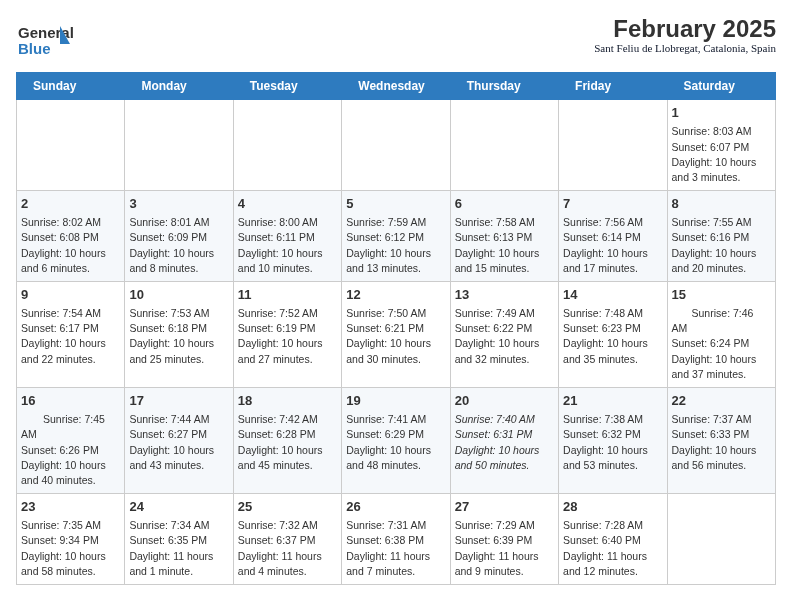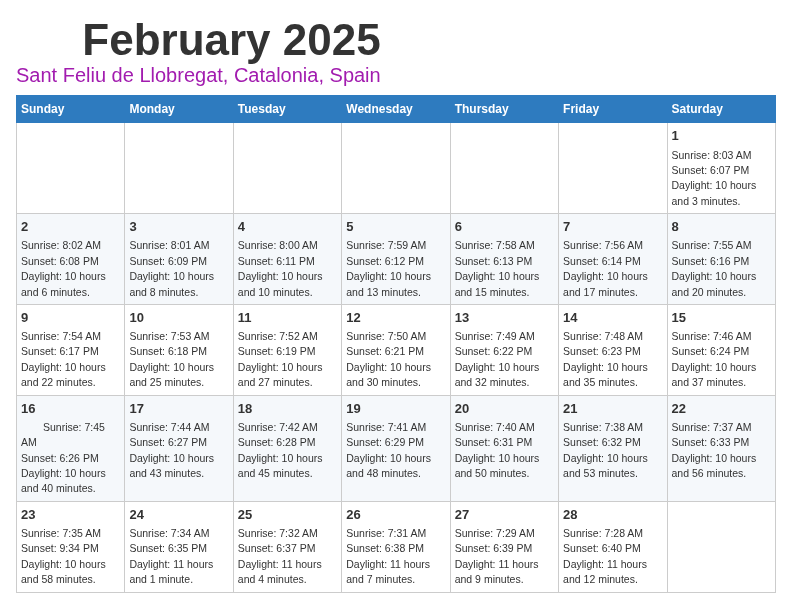--- a/index.html
+++ b/index.html
@@ -17,39 +17,40 @@
       margin-bottom: 8px;
     }
     .logo-wrapper {
       display: flex;
       align-items: center;
     }
     .title-block {
       text-align: right;
     }
     .month-title {
-      font-size: 44px;
+      font-size: 24px;
       font-weight: bold;
       color: #333;
       line-height: 1.1;
     }
     .subtitle {
-      font-size: 20px;
-      color: #a21caf;
+      font-size: 11px;
+      color: #0f172a;
+      font-family: Liberation Serif, serif;
     }
     table {
       width: 100%;
       border-collapse: collapse;
       font-size: 11px;
     }
     thead tr th {
       background-color: #2e7bbf;
       color: #fff;
       font-weight: bold;
-      padding: 6px 4px;
+      padding: 6px 16px;
       text-align: left;
       border: 1px solid #2e7bbf;
       font-size: 12px;
     }
     tbody tr td {
       border: 1px solid #ccc;
       vertical-align: top;
       padding: 4px;
       width: 108px;
       height: 90px;
@@ -71,20 +72,27 @@
     }
     tbody tr:nth-child(odd) td {
       background-color: #fff;
     }
     .empty { background-color: #fff !important; }
   </style>
 </head>
 <body>
 
 <div class="header">
+  <div class="logo-wrapper">
+    <svg width="58" height="48" viewBox="0 0 58 48">
+      <text x="2" y="22" font-family="Arial" font-size="15" font-weight="bold" fill="#333">General</text>
+      <text x="2" y="38" font-family="Arial" font-size="15" font-weight="bold" fill="#2e7bbf">Blue</text>
+      <polygon points="44,10 54,28 44,28" fill="#2e7bbf"></polygon>
+    </svg>
+  </div>
   <div class="title-block">
     <div class="month-title">February 2025</div>
     <div class="subtitle">Sant Feliu de Llobregat, Catalonia, Spain</div>
   </div>
 </div>
 
 <table>
   <thead>
     <tr>
     <th>Sunday</th>
@@ -143,38 +151,38 @@
 Daylight: 10 hours and 27 minutes.</span></td>
         <td><span class="day-num">12</span><span class="day-info" style="white-space: pre-line;">Sunrise: 7:50 AM
 Sunset: 6:21 PM
 Daylight: 10 hours and 30 minutes.</span></td>
         <td><span class="day-num">13</span><span class="day-info" style="white-space: pre-line;">Sunrise: 7:49 AM
 Sunset: 6:22 PM
 Daylight: 10 hours and 32 minutes.</span></td>
         <td><span class="day-num">14</span><span class="day-info" style="white-space: pre-line;">Sunrise: 7:48 AM
 Sunset: 6:23 PM
 Daylight: 10 hours and 35 minutes.</span></td>
-        <td><span class="day-num">15</span><span class="day-info" style="white-space: pre-line;">Sunrise: 7:46 AM
+        <td><span class="day-num">15</span><span class="day-info" style="white-space: pre-line; margin-left: 20px;">Sunrise: 7:46 AM
 Sunset: 6:24 PM
 Daylight: 10 hours and 37 minutes.</span></td>
       </tr>
       <tr>
         <td><span class="day-num">16</span><span class="day-info" style="white-space: pre-line; margin-left: 22px;">Sunrise: 7:45 AM
 Sunset: 6:26 PM
 Daylight: 10 hours and 40 minutes.</span></td>
         <td><span class="day-num">17</span><span class="day-info" style="white-space: pre-line;">Sunrise: 7:44 AM
 Sunset: 6:27 PM
 Daylight: 10 hours and 43 minutes.</span></td>
         <td><span class="day-num">18</span><span class="day-info" style="white-space: pre-line;">Sunrise: 7:42 AM
 Sunset: 6:28 PM
 Daylight: 10 hours and 45 minutes.</span></td>
         <td><span class="day-num">19</span><span class="day-info" style="white-space: pre-line;">Sunrise: 7:41 AM
 Sunset: 6:29 PM
 Daylight: 10 hours and 48 minutes.</span></td>
-        <td><span class="day-num">20</span><span class="day-info" style="white-space: pre-line;">Sunrise: 7:40 AM
+        <td><span class="day-num">20</span><span class="day-info" style="white-space: pre-line; font-style: italic;">Sunrise: 7:40 AM
 Sunset: 6:31 PM
 Daylight: 10 hours and 50 minutes.</span></td>
         <td><span class="day-num">21</span><span class="day-info" style="white-space: pre-line;">Sunrise: 7:38 AM
 Sunset: 6:32 PM
 Daylight: 10 hours and 53 minutes.</span></td>
         <td><span class="day-num">22</span><span class="day-info" style="white-space: pre-line;">Sunrise: 7:37 AM
 Sunset: 6:33 PM
 Daylight: 10 hours and 56 minutes.</span></td>
       </tr>
       <tr>

